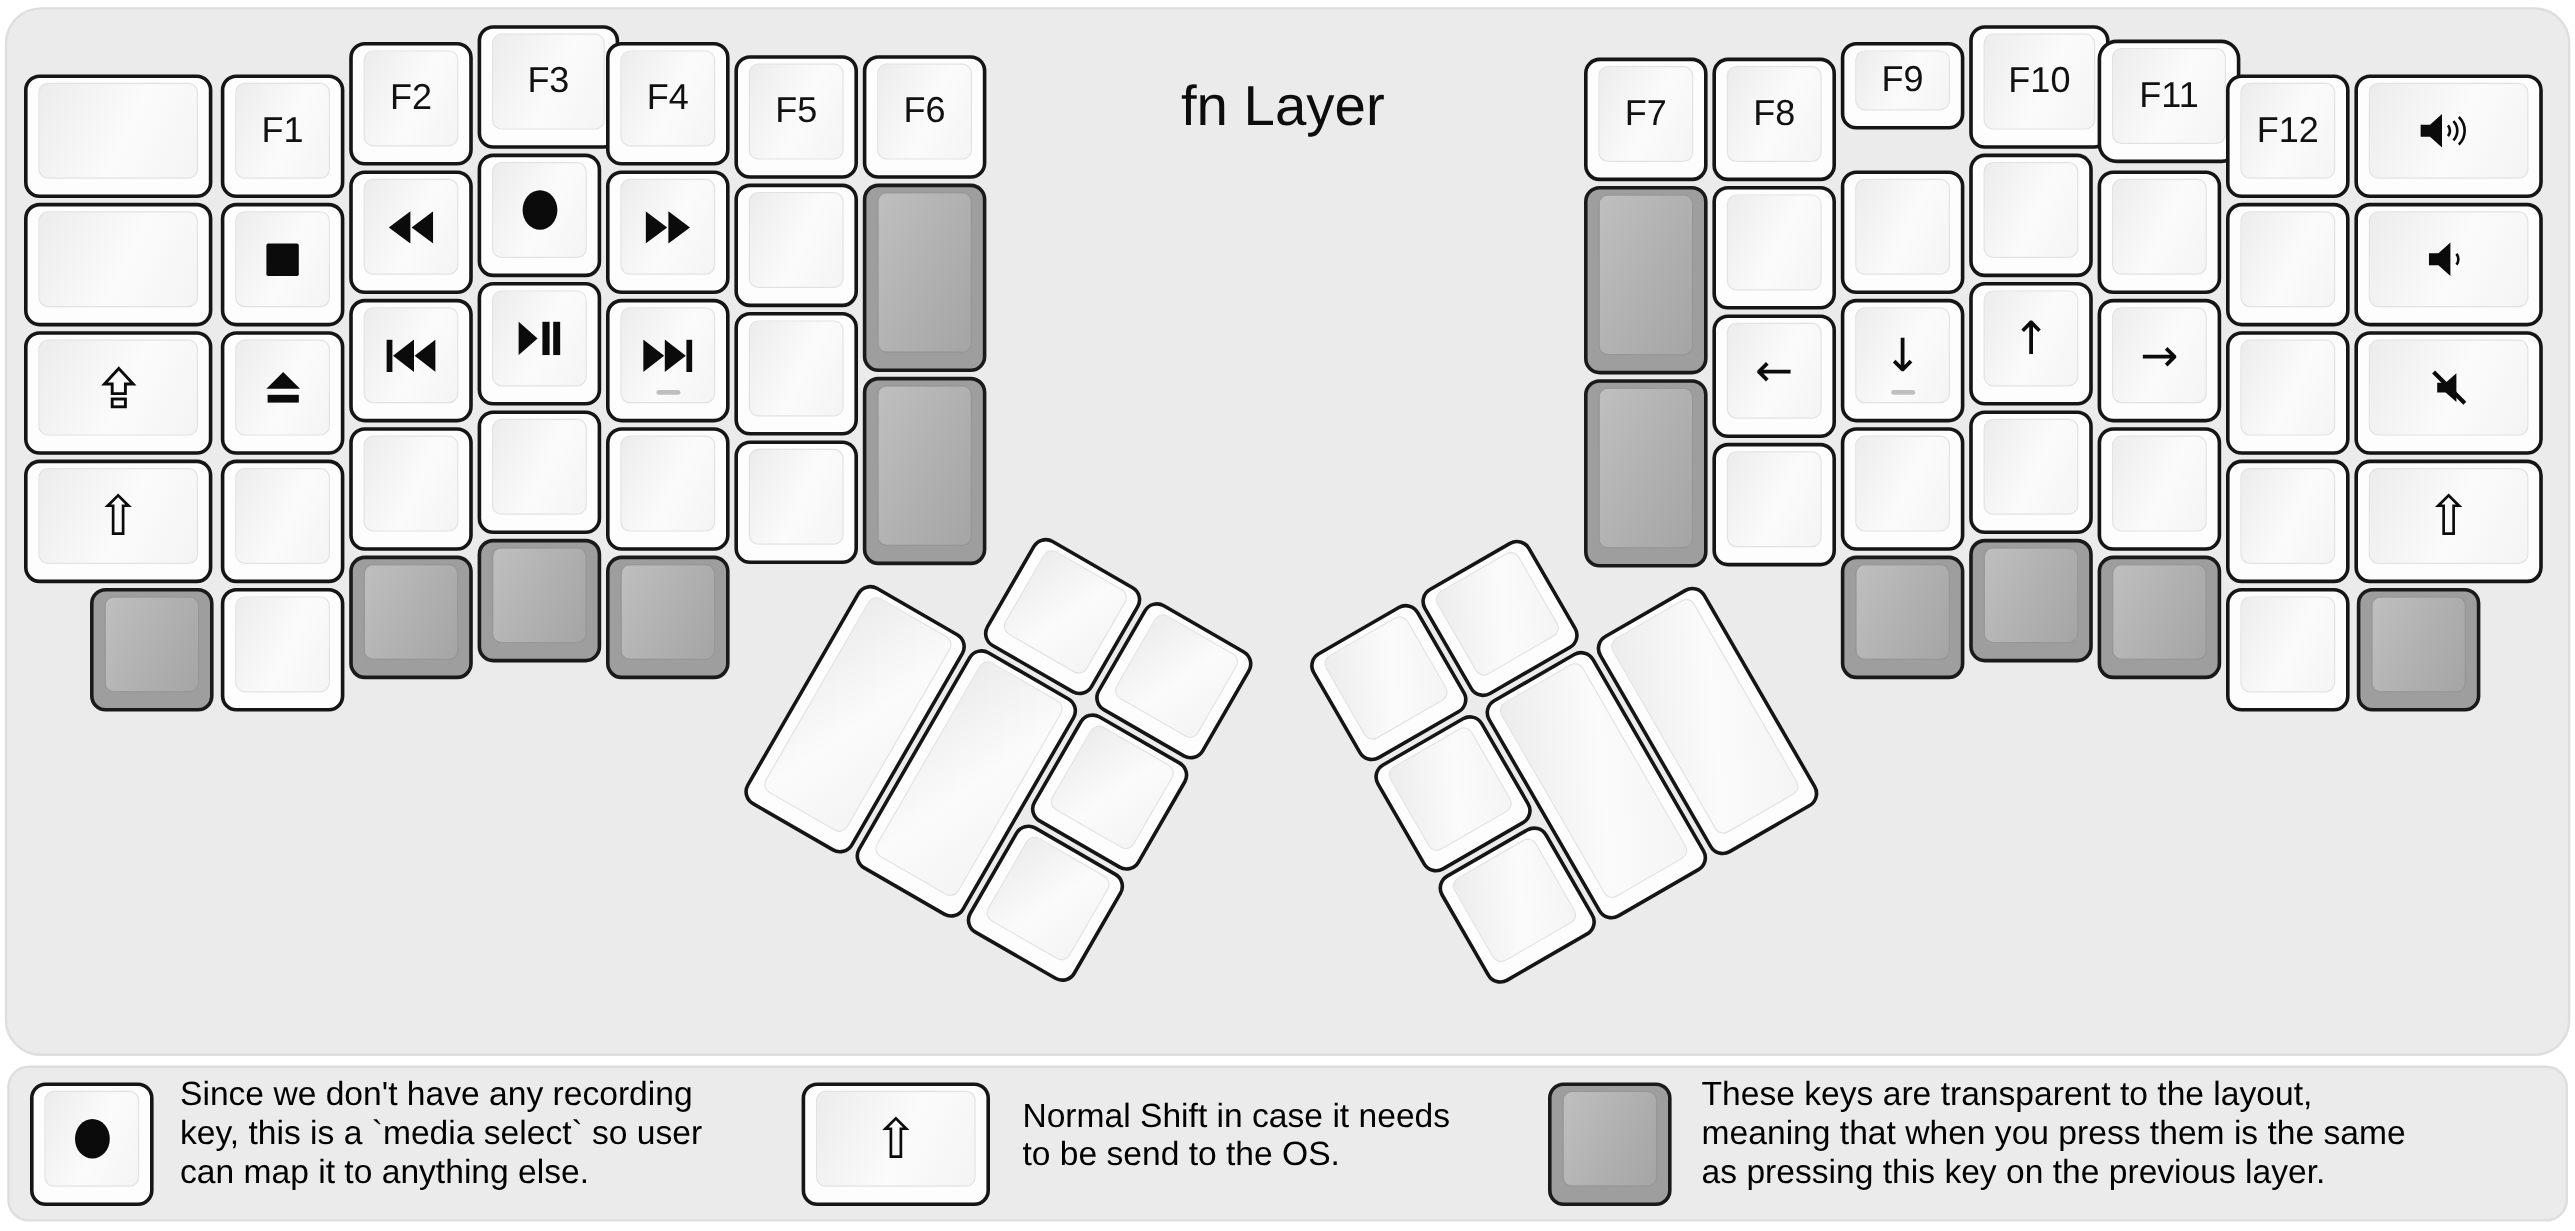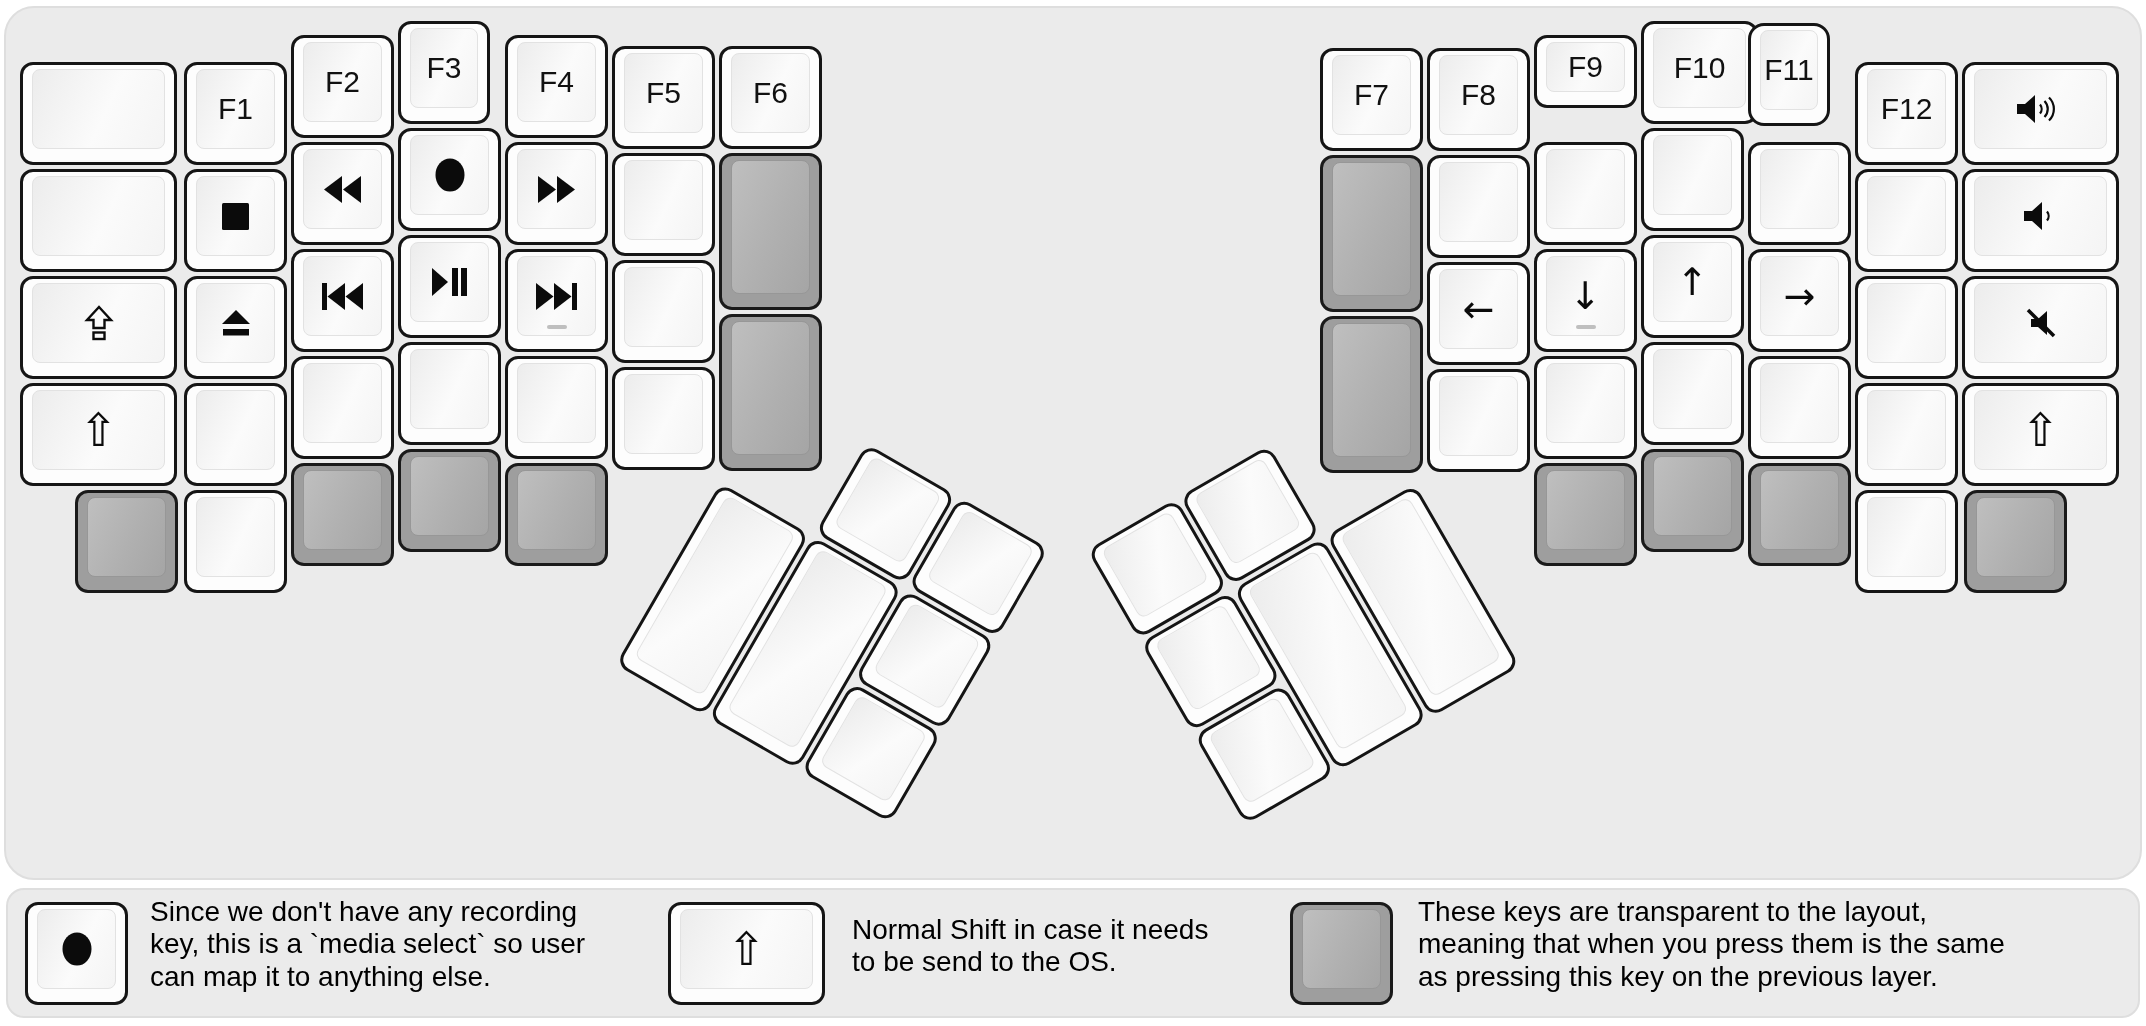--- a/index.html
+++ b/index.html
@@ -28,20 +28,21 @@
   .legend-text{position:absolute;font-size:28px;line-height:1.16;color:#000;
         white-space:pre-line;margin:0;}
   svg{display:block;}
 </style>
 </head>
 <body>
 
 <div id="page">
   <div id="kb-panel" class="panel"></div>
   <div id="legend-panel" class="panel"></div>
+  <div id="layer-title">fn Layer</div>
   <div id="board">
       <div class="key" style="left: 20px; top: 62px; width: 157px; height: 103px;">
         <div class="face"></div>
       </div>
       <div class="key" style="left: 20px; top: 169px; width: 157px; height: 103px;">
         <div class="face"></div>
       </div>
       <div class="key" style="left: 20px; top: 276px; width: 157px; height: 103px;">
         <div class="face">
           <span>
@@ -106,21 +107,21 @@
               <rect x="0" y="0" width="5" height="27" fill="#0b0b0b"></rect>
               <path d="M23 0 V27 L5.5 13.5 Z" fill="#0b0b0b"></path>
               <path d="M41 0 V27 L23.5 13.5 Z" fill="#0b0b0b"></path>
             </svg>
           </span>
         </div>
       </div>
       <div class="key" style="left: 291px; top: 356px; width: 103px; height: 103px;">
         <div class="face"></div>
       </div>
-      <div class="key" style="left: 398px; top: 21px; width: 92px; height: 103px;">
+      <div class="key" style="left: 398px; top: 21px; width: 118px; height: 103px;">
         <div class="face">
           <span class="klabel">F3</span>
         </div>
       </div>
       <div class="key" style="left: 398px; top: 128px; width: 103px; height: 103px;">
         <div class="face">
           <span>
             <svg width="32" height="36" viewBox="0 0 32 36">
               <ellipse cx="16" cy="18" rx="14.5" ry="16.5" fill="#0b0b0b"></ellipse>
             </svg>
@@ -264,21 +265,21 @@
         <div class="face"></div>
       </div>
       <div class="key" style="left: 1641px; top: 235px; width: 103px; height: 103px;">
         <div class="face">
           <span class="icon-char arrow-char">↑</span>
         </div>
       </div>
       <div class="key" style="left: 1641px; top: 342px; width: 103px; height: 103px;">
         <div class="face"></div>
       </div>
-      <div class="key" style="left: 1748px; top: 23px; width: 82px; height: 103px; border-radius: 16px;">
+      <div class="key" style="left: 1748px; top: 33px; width: 119px; height: 103px; border-radius: 16px;">
         <div class="face">
           <span class="klabel">F11</span>
         </div>
       </div>
       <div class="key" style="left: 1748px; top: 142px; width: 103px; height: 103px;">
         <div class="face"></div>
       </div>
       <div class="key" style="left: 1748px; top: 249px; width: 103px; height: 103px;">
         <div class="face">
           <span class="icon-char arrow-char">→</span>

